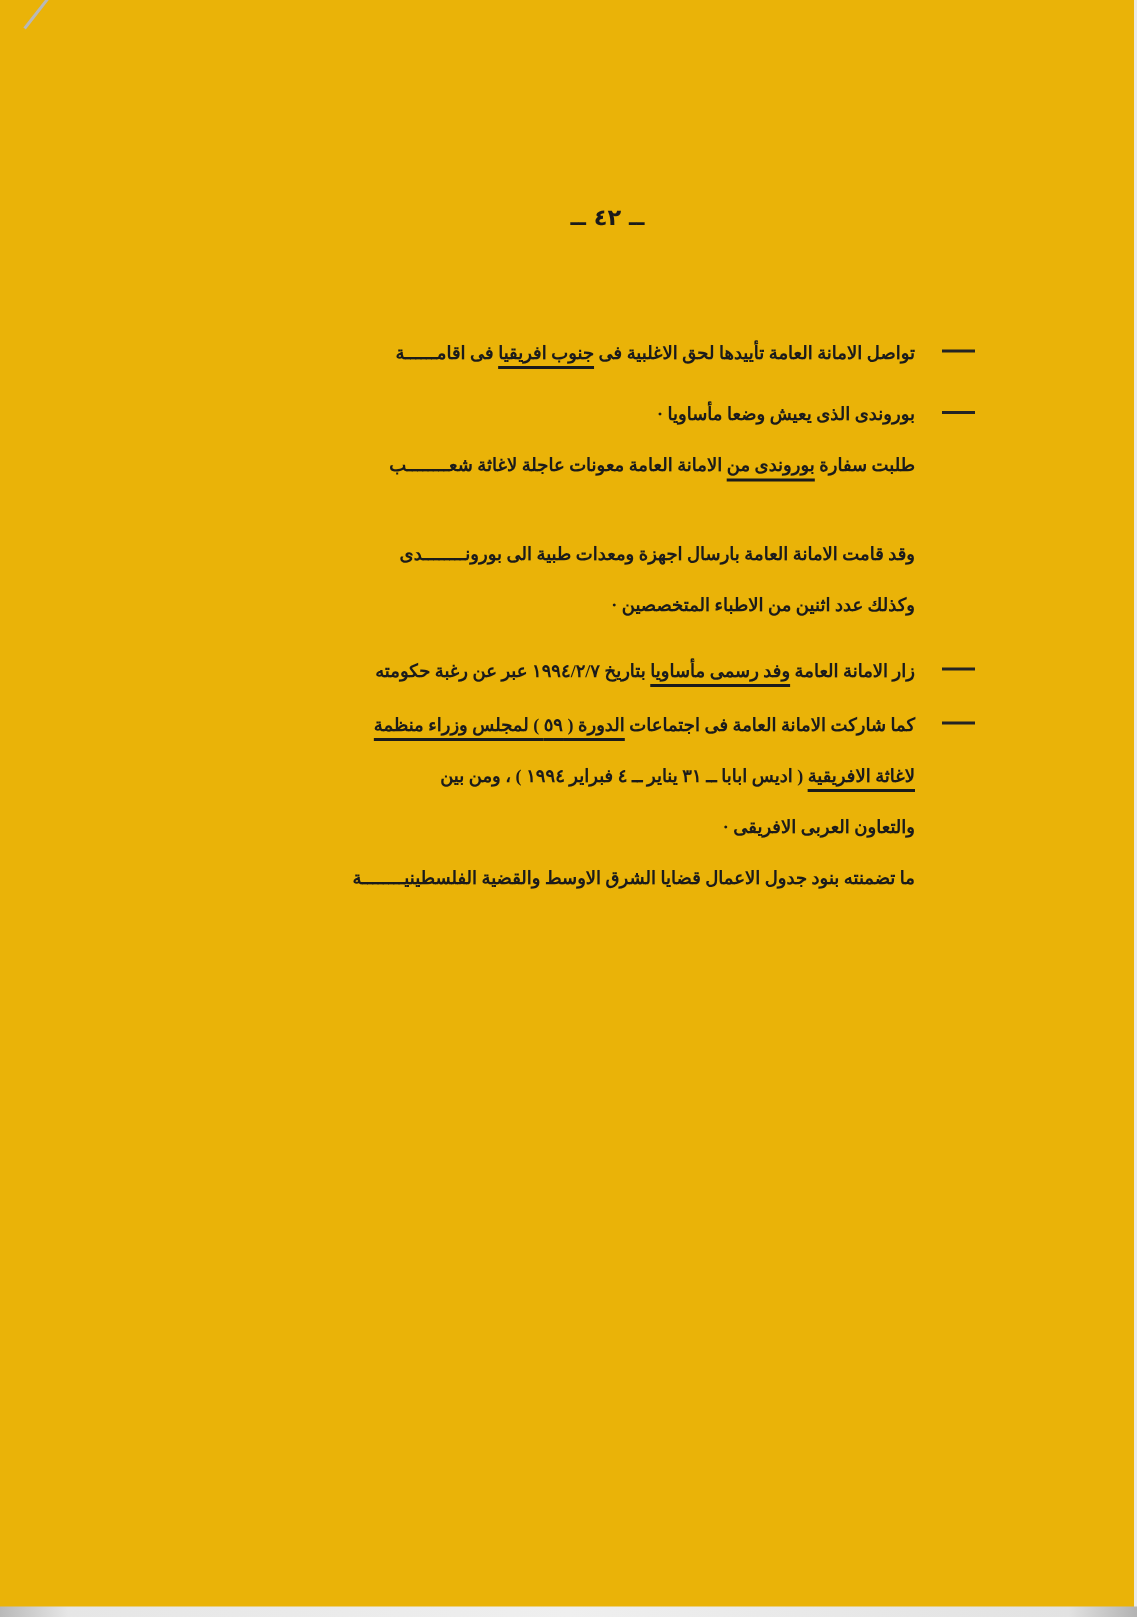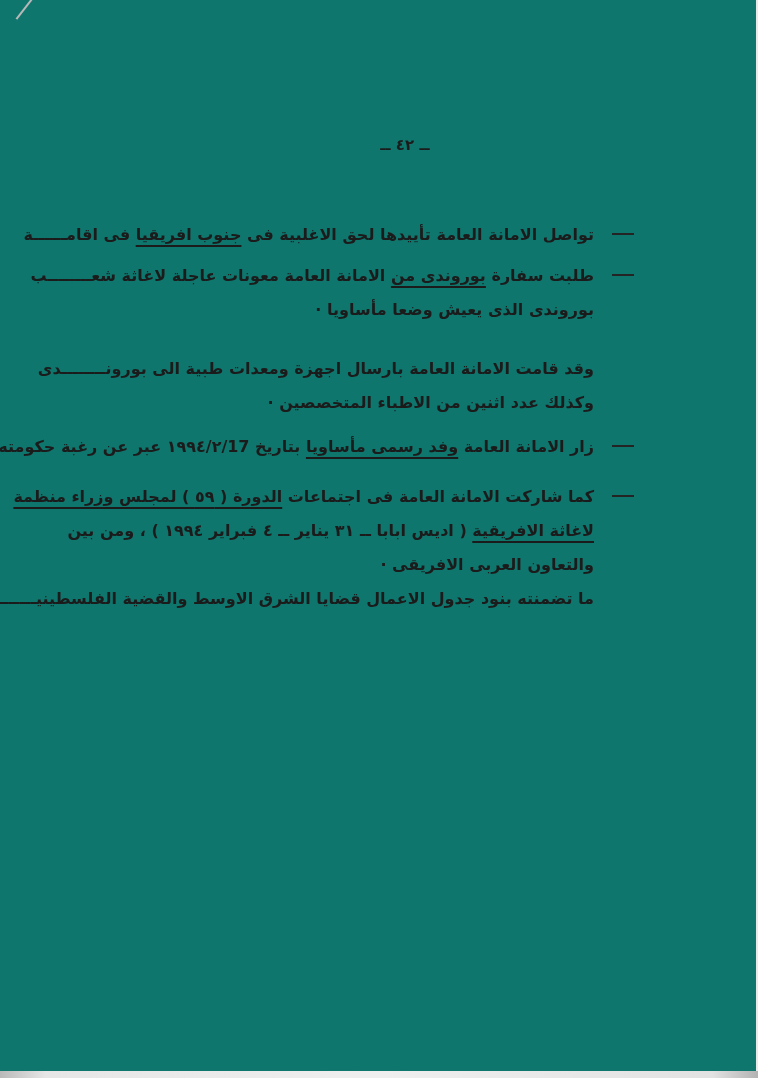--- a/index.html
+++ b/index.html
@@ -2,35 +2,35 @@
 <html lang="ar"><head>
 <meta charset="utf-8">
 <style>
   html,body{margin:0;padding:0;}
   body{
     width:758px;height:1078px;position:relative;overflow:hidden;
     background:#ffffff;
     font-family:"DejaVu Sans",sans-serif;
   }
   .page{
-    position:absolute;inset:0;background:#0f766e;color:#1b1b1b;font-weight:bold;
+    position:absolute;inset:0;background:#eab308;color:#1b1b1b;font-weight:bold;
   }
   .pagenum{
     position:absolute;top:136px;left:26px;width:758px;
     text-align:center;font-size:15px;letter-spacing:1px;direction:rtl;
   }
   .doc{
-    position:absolute;top:218px;right:164px;width:462px;
-    direction:rtl;font-size:16px;
+    position:absolute;top:218px;right:148px;width:462px;
+    direction:rtl;font-size:12px;font-family:Liberation Serif, serif;
   }
   .para{position:relative;}
   .para.p2{margin-top:7px;}
   .para.p3{margin-top:25px;}
   .para.p4{margin-top:10px;}
-  .para.p5{margin-top:16px;}
+  .para.p5{margin-top:2px;}
   .line{
     height:34px;line-height:34px;white-space:nowrap;text-align:right;
   }
   .u{
     text-decoration:underline;
     text-underline-offset:5px;
     text-decoration-thickness:1.5px;
   }
   .bullet{
     position:absolute;right:-40px;top:15px;width:22px;height:0;
@@ -55,30 +55,30 @@
 <div class="page">
   <div class="mark-topleft"></div>
   <div class="pagenum">ــ ٤٢ ــ</div>
   <div class="doc">
       <div class="para p1">
         <span class="bullet"></span>
         <div class="line"><span>تواصل الامانة العامة تأييدها لحق الاغلبية فى </span><span class="u">جنوب افريقيا</span><span> فى اقامــــــة</span></div>
       </div>
       <div class="para p2">
         <span class="bullet"></span>
+        <div class="line"><span>بوروندى الذى يعيش وضعا مأساويا ·</span></div>
         <div class="line"><span>طلبت سفارة </span><span class="u">بوروندى من</span><span> الامانة العامة معونات عاجلة لاغاثة شعــــــــب</span></div>
-        <div class="line"><span>بوروندى الذى يعيش وضعا مأساويا ·</span></div>
       </div>
       <div class="para p3">
         <div class="line"><span>وقد قامت الامانة العامة بارسال اجهزة ومعدات طبية الى بورونــــــــدى</span></div>
         <div class="line"><span>وكذلك عدد اثنين من الاطباء المتخصصين ·</span></div>
       </div>
       <div class="para p4">
         <span class="bullet"></span>
-        <div class="line"><span>زار الامانة العامة </span><span class="u">وفد رسمى مأساويا</span><span> بتاريخ ١٩٩٤/٢/17 عبر عن رغبة حكومته</span></div>
+        <div class="line"><span>زار الامانة العامة </span><span class="u">وفد رسمى مأساويا</span><span> بتاريخ ١٩٩٤/٢/٧ عبر عن رغبة حكومته</span></div>
       </div>
       <div class="para p5">
         <span class="bullet"></span>
         <div class="line"><span>كما شاركت الامانة العامة فى اجتماعات </span><span class="u">الدورة ( ٥٩ ) لمجلس وزراء منظمة</span></div>
         <div class="line"><span class="u">لاغاثة الافريقية</span><span> ( اديس ابابا ــ ٣١ يناير ــ ٤ فبراير ١٩٩٤ ) ، ومن بين</span></div>
         <div class="line"><span>والتعاون العربى الافريقى ·</span></div>
         <div class="line"><span>ما تضمنته بنود جدول الاعمال قضايا الشرق الاوسط والقضية الفلسطينيــــــــة</span></div>
       </div>
     </div>
   <div class="scan-right"></div>

